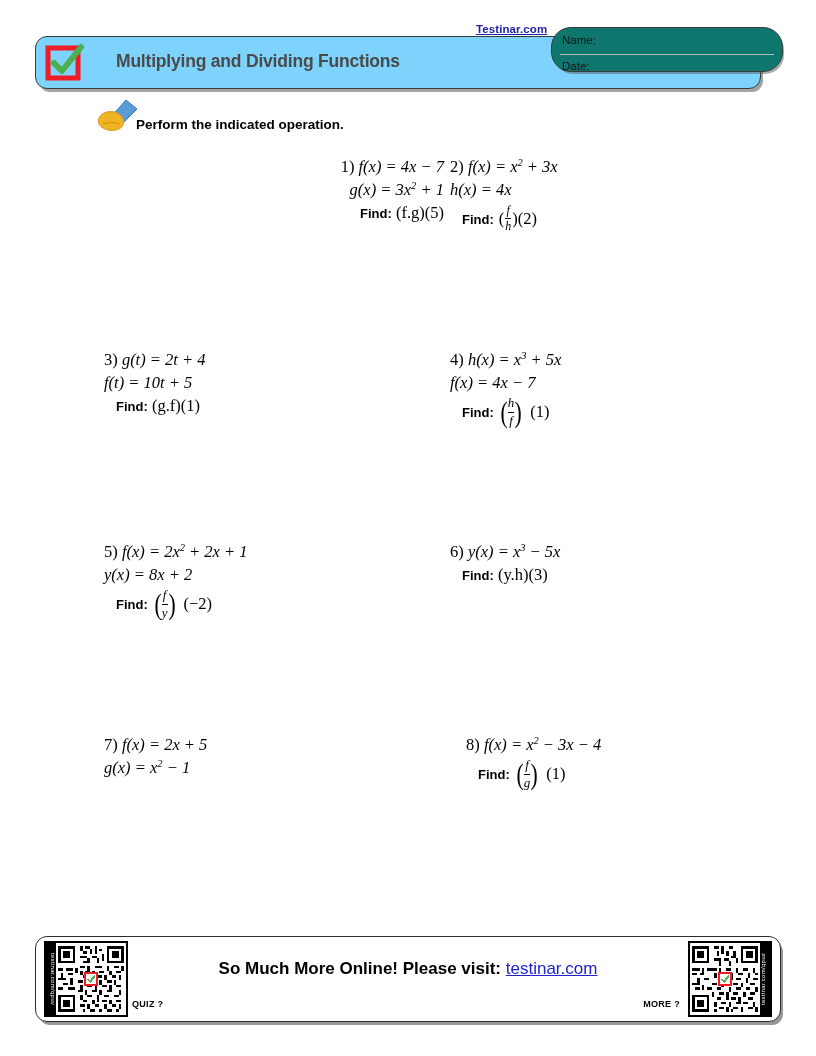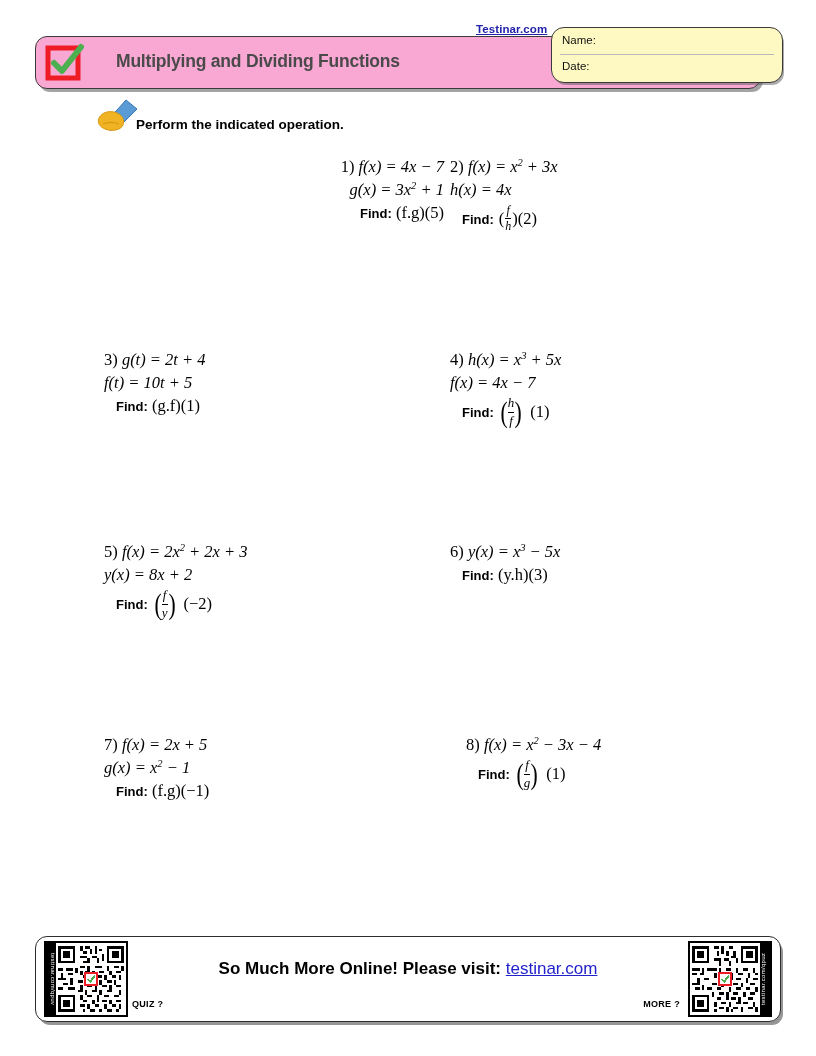--- a/index.html
+++ b/index.html
@@ -29,44 +29,44 @@
     color: #2222aa;
     text-decoration: underline;
     letter-spacing: .1px;
   }
   #title-bar {
     position: absolute;
     left: 35px; top: 36px;
     width: 726px; height: 53px;
     border: 1.6px solid #3a3a3a;
     border-radius: 12px;
-    background: #f9a8d4;
+    background: #7dd3fc;
     box-shadow: 3px 4px 0 -1px rgba(90,90,90,.55);
     box-sizing: border-box;
   }
   #check-logo {
     position: absolute;
     left: 9px; top: 6px;
     width: 40px; height: 40px;
   }
   #page-title {
     position: absolute;
     left: 80px; top: 14px;
     font-size: 17.5px;
     font-weight: bold;
     color: #4a4a4a;
     letter-spacing: -.2px;
   }
   #namedate-box {
     position: absolute;
     left: 551px; top: 27px;
-    width: 232px; height: 56px;
+    width: 232px; height: 45px;
     border: 1.4px solid #3a3a3a;
-    border-radius: 13px;
-    background: #fef9c3;
+    border-radius: 20px;
+    background: #0f766e;
     box-shadow: 2px 3px 0 -1px rgba(90,90,90,.5);
     box-sizing: border-box;
     z-index: 5;
   }
   .nd-row {
     position: absolute;
     left: 10px;
     font-size: 11.5px;
     color: #111;
   }
@@ -352,21 +352,21 @@
         </span>
         <span class="paren">)</span>
       </span>
       <span class="tail">(1)</span>
     </div>
   </div>
 
   <div class="problem" style="left:104px; top:540px;">
     <div class="p-line math">
       <span class="num">5)</span>
-      <span>f(x) = 2x</span><sup>2</sup><span> + 2x + 3</span>
+      <span>f(x) = 2x</span><sup>2</sup><span> + 2x + 1</span>
     </div>
     <div class="p-line math">
       <span>y(x) = 8x + 2</span>
     </div>
     <div class="p-line find-row">
       <span class="findlabel">Find:</span>
       <span class="frac-big" style="margin-left:5px;">
         <span class="paren">(</span>
         <span class="frac-stack">
           <span>f</span>
@@ -390,24 +390,20 @@
     </div>
   </div>
 
   <div class="problem" style="left:104px; top:733px;">
     <div class="p-line math">
       <span class="num">7)</span>
       <span>f(x) = 2x + 5</span>
     </div>
     <div class="p-line math">
       <span>g(x) = x</span><sup>2</sup><span> − 1</span>
-    </div>
-    <div class="p-line">
-      <span class="findlabel">Find:</span>
-      <span class="math">(f.g)(−1)</span>
     </div>
   </div>
 
   <div class="problem" style="left:450px; top:733px;margin-left:16px;">
     <div class="p-line math">
       <span class="num">8)</span>
       <span>f(x) = x</span><sup>2</sup><span> − 3x − 4</span>
     </div>
     <div class="p-line find-row">
       <span class="findlabel">Find:</span>

